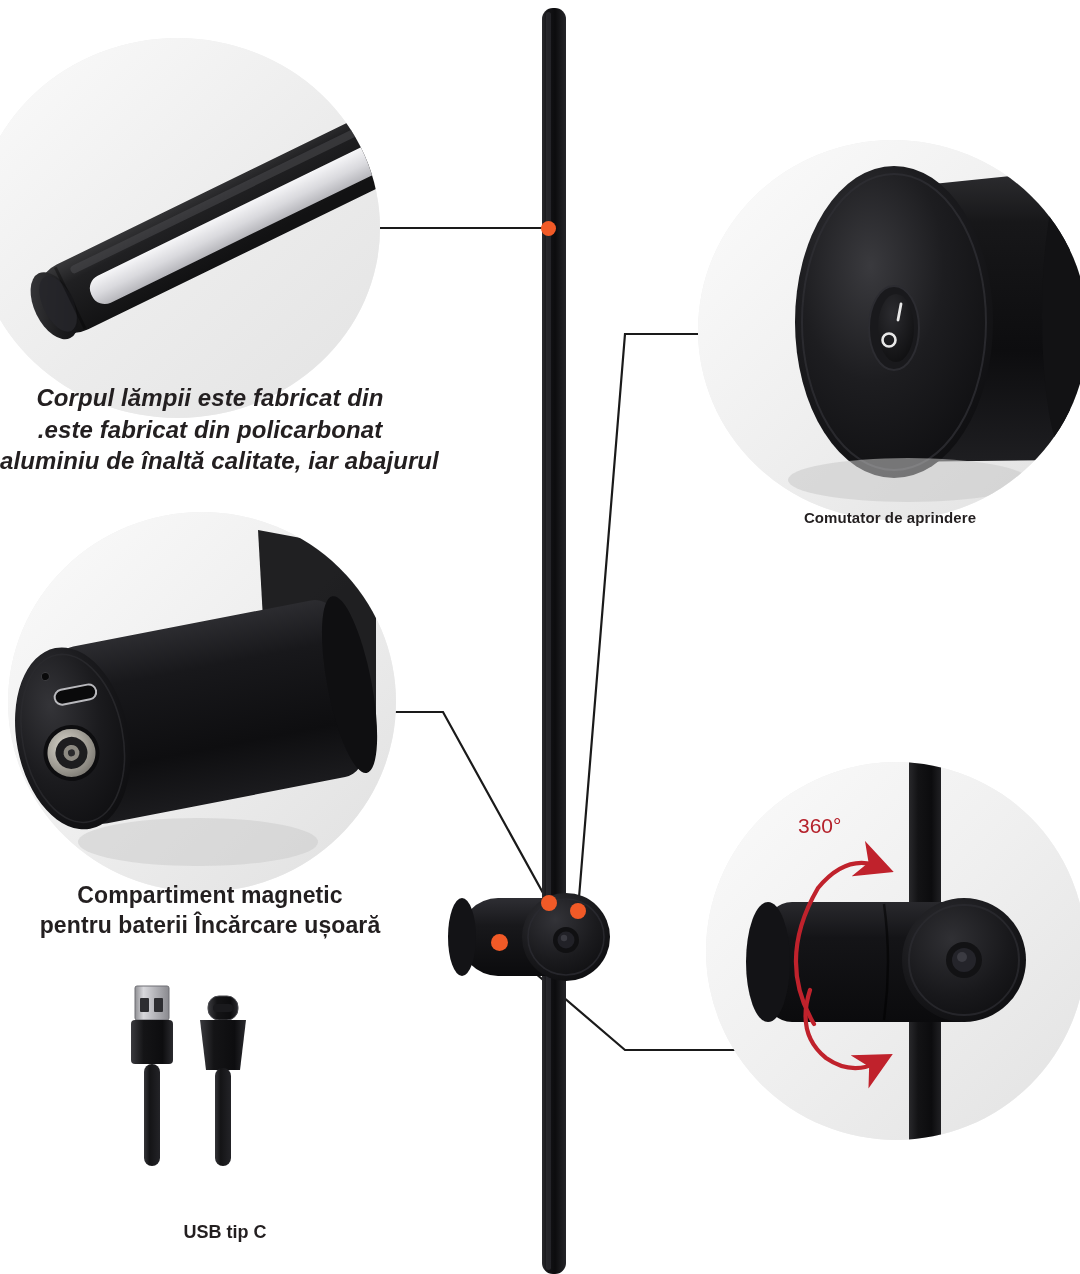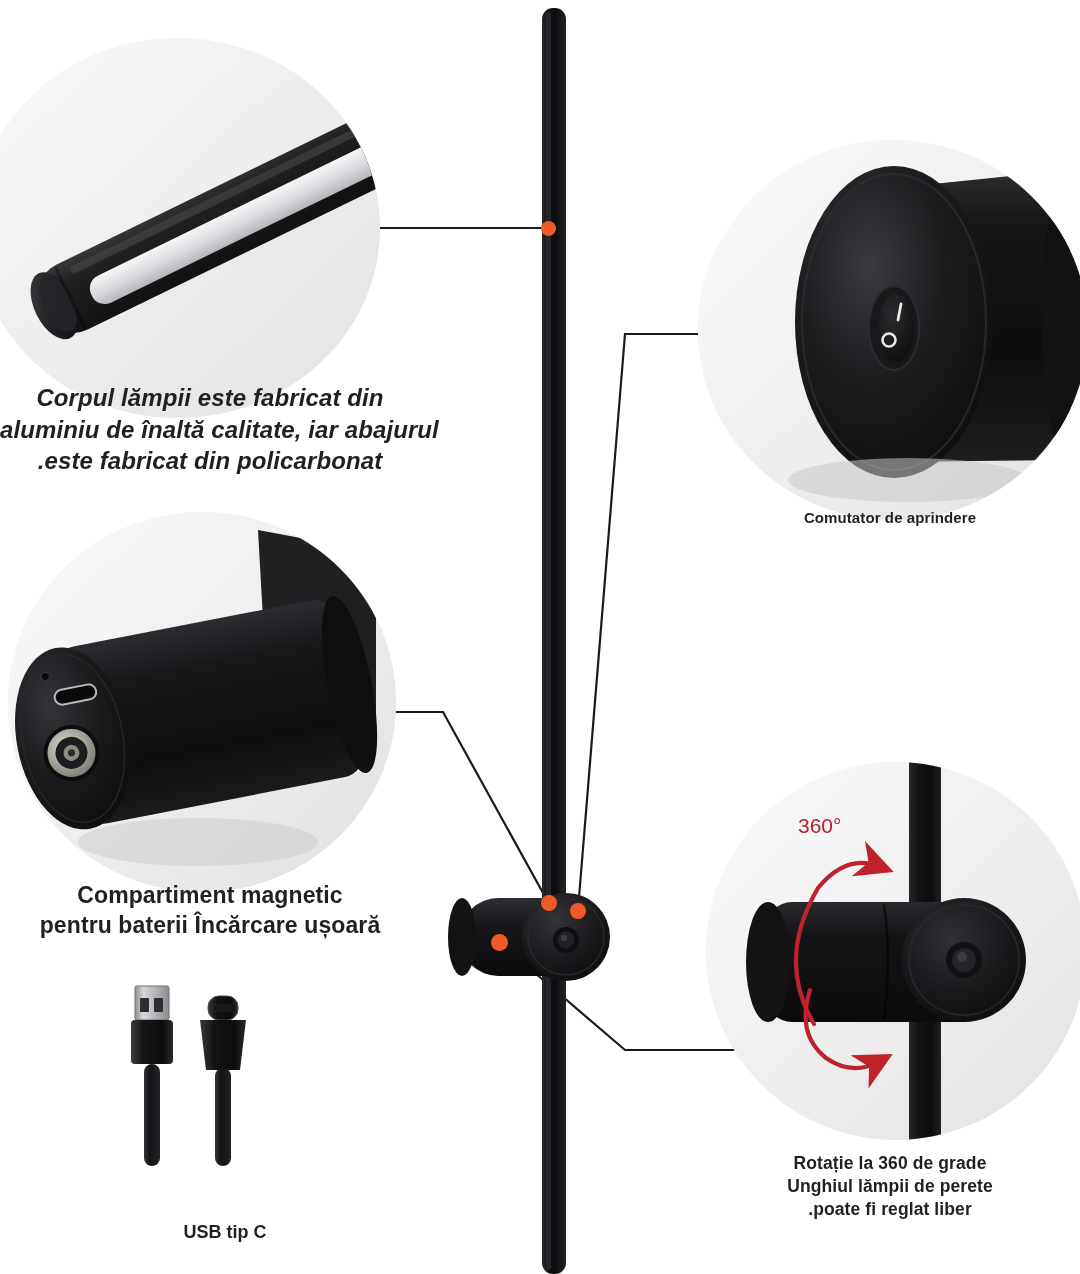--- a/index.html
+++ b/index.html
@@ -99,22 +99,22 @@
         <ellipse cx="62" cy="208" rx="20" ry="36" fill="url(#capGrad)"></ellipse>
         <ellipse cx="66" cy="208" rx="15" ry="30" fill="#26262a" opacity="0.85"></ellipse>
 
         <rect x="78" y="174" width="3" height="68" fill="#000" opacity="0.35"></rect>
       </g>
     </svg>
   </div>
 
   <div class="caption" style="left:0;top:382px;width:420px;font-size:24px;font-style:italic;">
     <div>Corpul lămpii este fabricat din</div>
+    <div>.este fabricat din policarbonat</div>
     <div>aluminiu de înaltă calitate, iar abajurul</div>
-    <div>.este fabricat din policarbonat</div>
   </div>
 
   <div class="circle" style="left:698px;top:140px;width:390px;height:380px;">
     <svg class="circle-inner" viewBox="0 0 390 380" xmlns="http://www.w3.org/2000/svg">
       <defs>
         <linearGradient id="cylSide" x1="0" y1="0" x2="0" y2="1">
           <stop offset="0%" stop-color="#2d2d30"></stop>
           <stop offset="18%" stop-color="#171719"></stop>
           <stop offset="62%" stop-color="#0d0d0f"></stop>
           <stop offset="100%" stop-color="#1e1e21"></stop>
@@ -260,25 +260,20 @@
         <circle cx="258" cy="198" r="12" fill="#24242a"></circle>
         <circle cx="256" cy="195" r="5" fill="#3b3b42"></circle>
       </g>
 
       <path d="M 108 262 Q 70 198 112 126 Q 140 92 172 104" fill="none" stroke="#c0222c" stroke-width="4.2" stroke-linecap="round" marker-end="url(#arrowHead)"></path>
       <path d="M 104 228 Q 90 272 120 296 Q 146 314 172 300" fill="none" stroke="#c0222c" stroke-width="4.2" stroke-linecap="round" marker-end="url(#arrowHead)"></path>
     </svg>
     <div class="deg-label" style="left:92px;top:52px;font-size:21px;">360°</div>
   </div>
 
-  <div class="caption" style="left:700px;top:1152px;width:380px;font-size:17.5px;">
-    <div>Rotație la 360 de grade</div>
-    <div>Unghiul lămpii de perete</div>
-    <div>.poate fi reglat liber</div>
-  </div>
 
   <div class="lamp" style="left:440px;top:0;width:240px;height:1274px;">
     <svg width="240" height="1274" viewBox="0 0 240 1274" xmlns="http://www.w3.org/2000/svg">
       <defs>
         <linearGradient id="mainRod" x1="0" y1="0" x2="1" y2="0">
           <stop offset="0%" stop-color="#2a2a2e"></stop>
           <stop offset="22%" stop-color="#141417"></stop>
           <stop offset="55%" stop-color="#0c0c0e"></stop>
           <stop offset="80%" stop-color="#1a1a1d"></stop>
           <stop offset="100%" stop-color="#242428"></stop>

